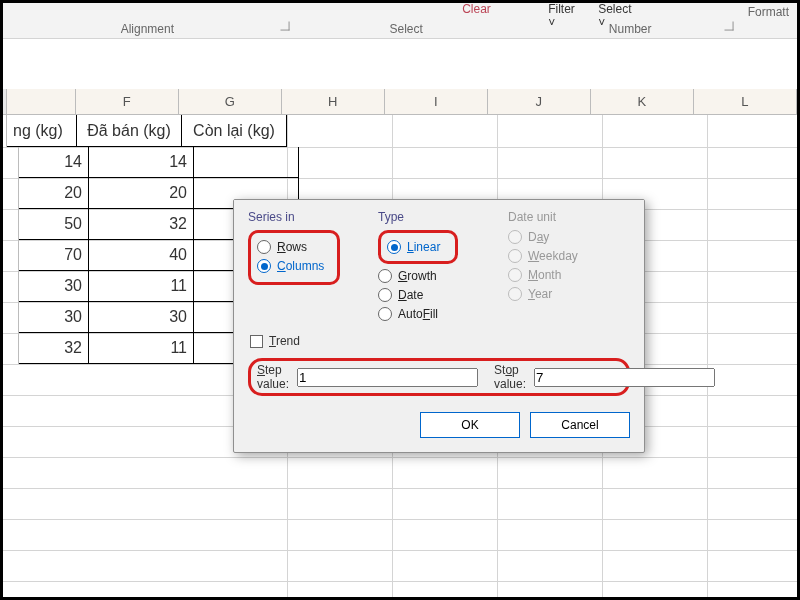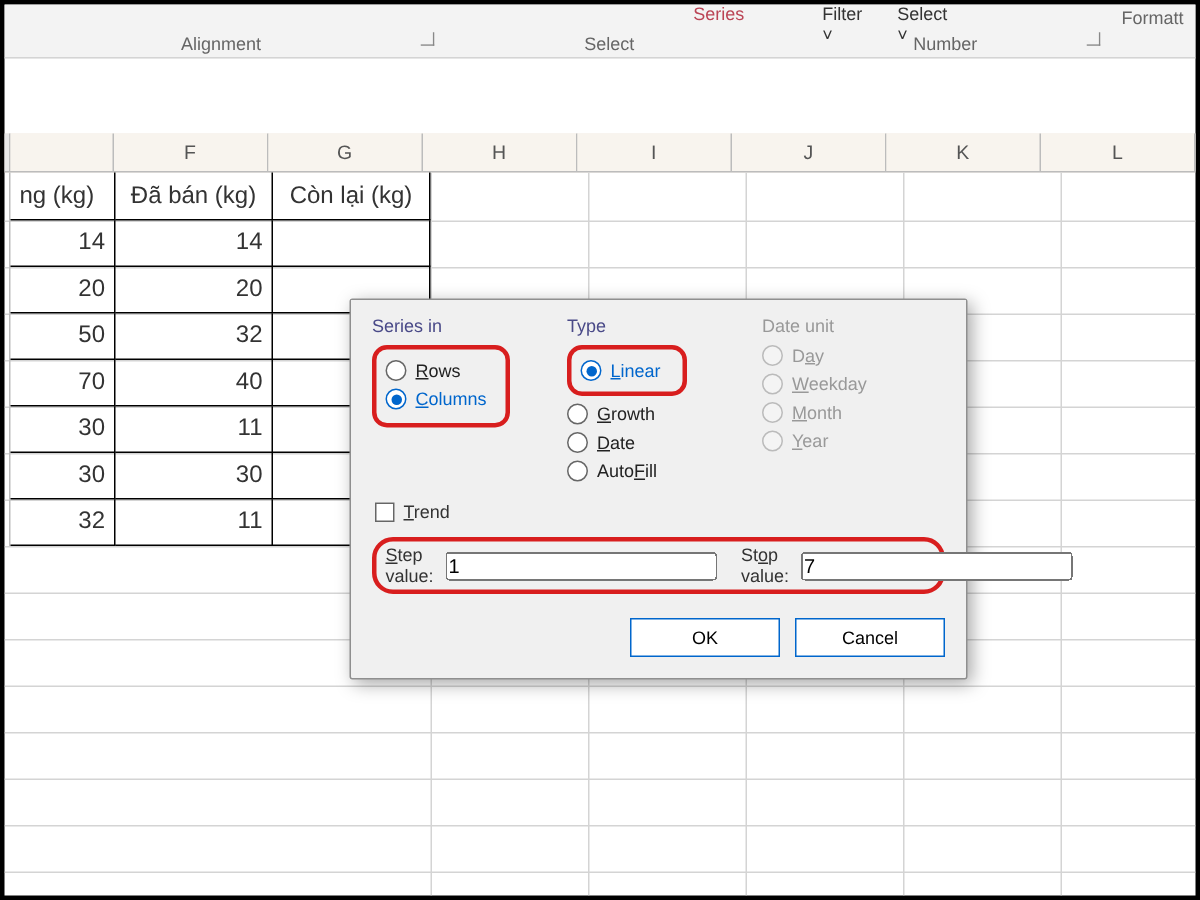--- a/index.html
+++ b/index.html
@@ -7,21 +7,21 @@
   .ribbon { height: 36px; background: #f3f3f3; border-bottom: 1px solid #d4d4d4; display: flex; }
   .ribbon-item { display: flex; flex-direction: column; align-items: center; justify-content: flex-end; padding: 0 8px 2px 8px; font-size: 12px; color: #666; }
   .ribbon-item .top { font-size: 12px; color: #333; transform: translateY(-2px); height: 14px; display:flex; align-items:center; gap:2px;}
   .ribbon-corner { width:10px; height:10px; display:inline-block; border-right:1px solid #888; border-bottom:1px solid #888; transform: translate(4px,-1px) scale(0.9); }
   .sheet { position: relative; height: calc(100% - 36px); }
   .col-headers { display: flex; height: 26px; background: #f1ece2; border-bottom: 1px solid #bcbcbc; position: absolute; top: 50px; left: 0; right:0; }
   .col-headers .corner { width: 4px; background: #e8e8e8; border-right: 1px solid #bcbcbc; }
   .col-headers .ch { width: 105px; text-align: center; line-height: 25px; border-right: 1px solid #bcbcbc; color: #555; background:#f8f4ee;}
   .hdr-row { position:absolute; top:76px; left:0; display:flex; height:32px; }
   .hdr-row .cell { width:105px; border-right:1px solid #000; border-bottom:1px solid #000; padding:4px 6px; font-size:16px; display:flex; align-items:center; justify-content:center;}
-  .data-rows { position:absolute; top:108px; left:0; }
+  .data-rows { position:absolute; top:108px; left:0;padding-left:12px; }
   .data-rows .row { display:flex; height:31px; }
   .data-rows .cell { width:105px; border-right:1px solid #000; border-bottom:1px solid #000; text-align:right; padding:3px 6px; font-size:16px; display:flex; align-items:center; justify-content:flex-end;}
   .col-start { width:4px; border-right:1px solid #bcbcbc;}
   .empty-cols { position:absolute; top:76px; left:284px; right:0; bottom:0;}
   .empty-cols .vline { position:absolute; top:0; bottom:0; width:1px; background:#d4d4d4; }
   .empty-hlines { position:absolute; top:76px; left:0; right:0; bottom:0; }
   .empty-hlines .hline { position:absolute; left:0; right:0; height:1px; background:#d4d4d4; }
 
   .dialog { position:absolute; top:160px; left:230px; width:412px; background:#f0f0f0; border:1px solid #8f8f8f; box-shadow: 3px 3px 12px rgba(0,0,0,0.35); font-size:12px; border-radius:2px;}
   .dlg-title { display:flex; align-items:center; padding:8px 10px 6px 10px; background:#fff;}
@@ -55,21 +55,21 @@
 </head>
 <body>
 
 <div class="ribbon">
   <div class="ribbon-item" style="width:290px; align-items:center; position:relative;">
     <span>Alignment</span>
     <span class="ribbon-corner" style="position:absolute; right:6px; bottom:6px;"></span>
   </div>
   <div class="ribbon-item" style="width:230px; position:relative;">
     <div class="top">
-      <span style="position:absolute; left:56px; top:-4px; font-size:12px; color:#b45; ">Series</span>
+      <span style="position:absolute; left:56px; top:-4px; font-size:12px; color:#b45; ">Clear</span>
       <span style="position:absolute; left:142px; top:-4px; font-size:12px;"><span>Filter</span> ˅</span>
       <span style="position:absolute; left:192px; top:-4px; font-size:12px;"><span>Select</span> ˅</span>
     </div>
     <span>Select</span>
   </div>
   <div class="ribbon-item" style="width:220px; position:relative;">
     <span>Number</span>
     <span class="ribbon-corner" style="position:absolute; right:10px; bottom:6px;"></span>
   </div>
   <div class="ribbon-item" style="flex:1; align-items:flex-start; justify-content:flex-start; padding-top:2px;">

